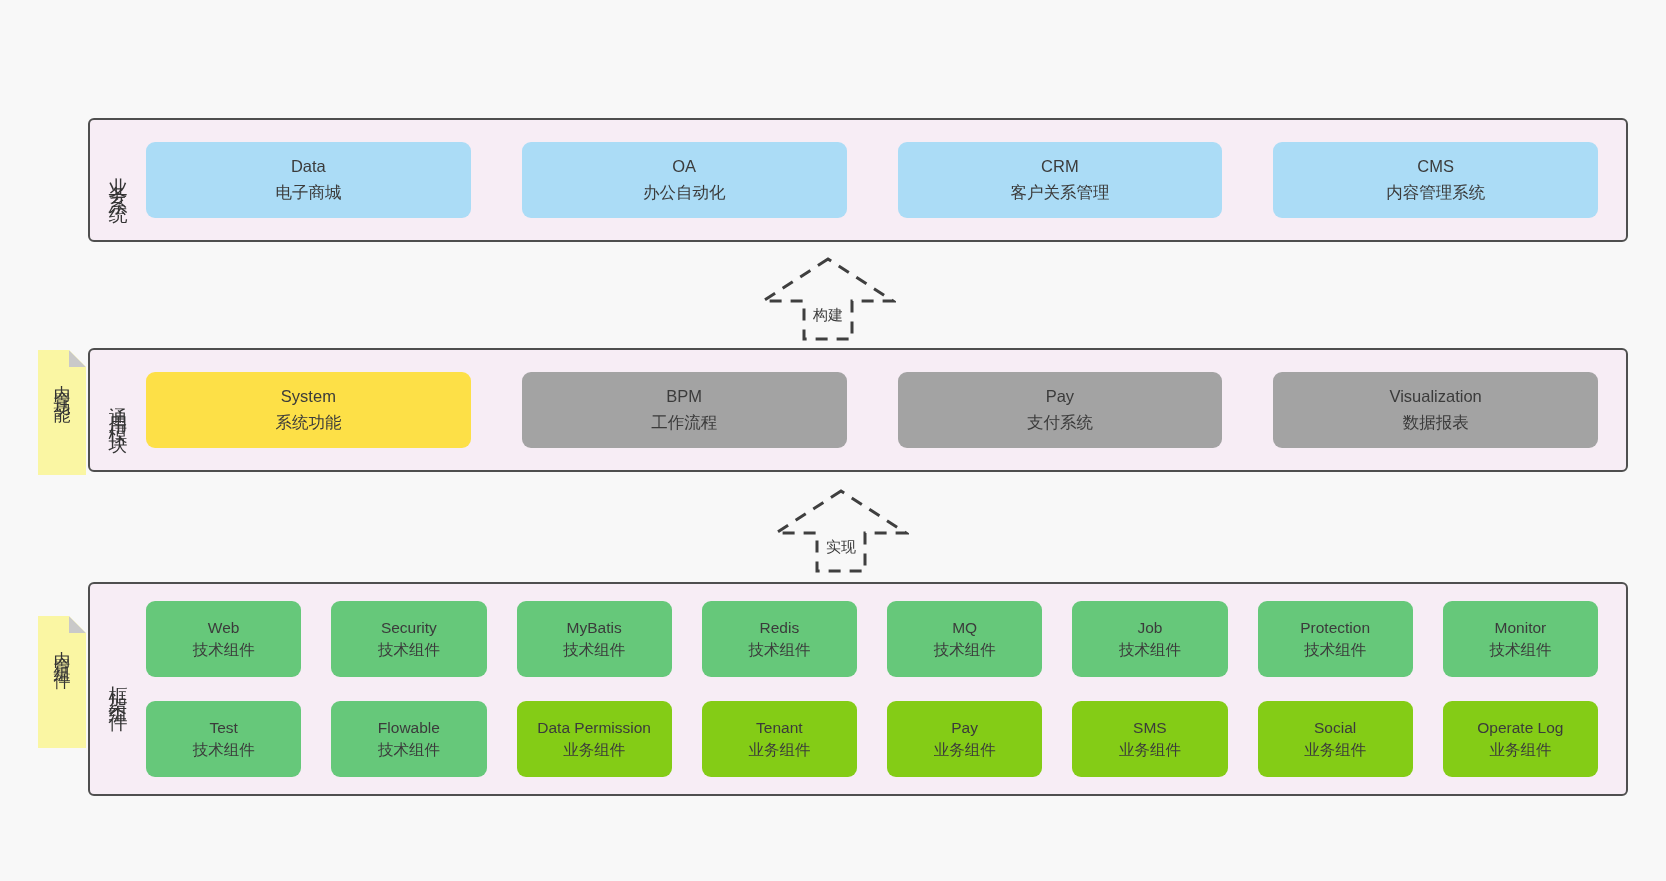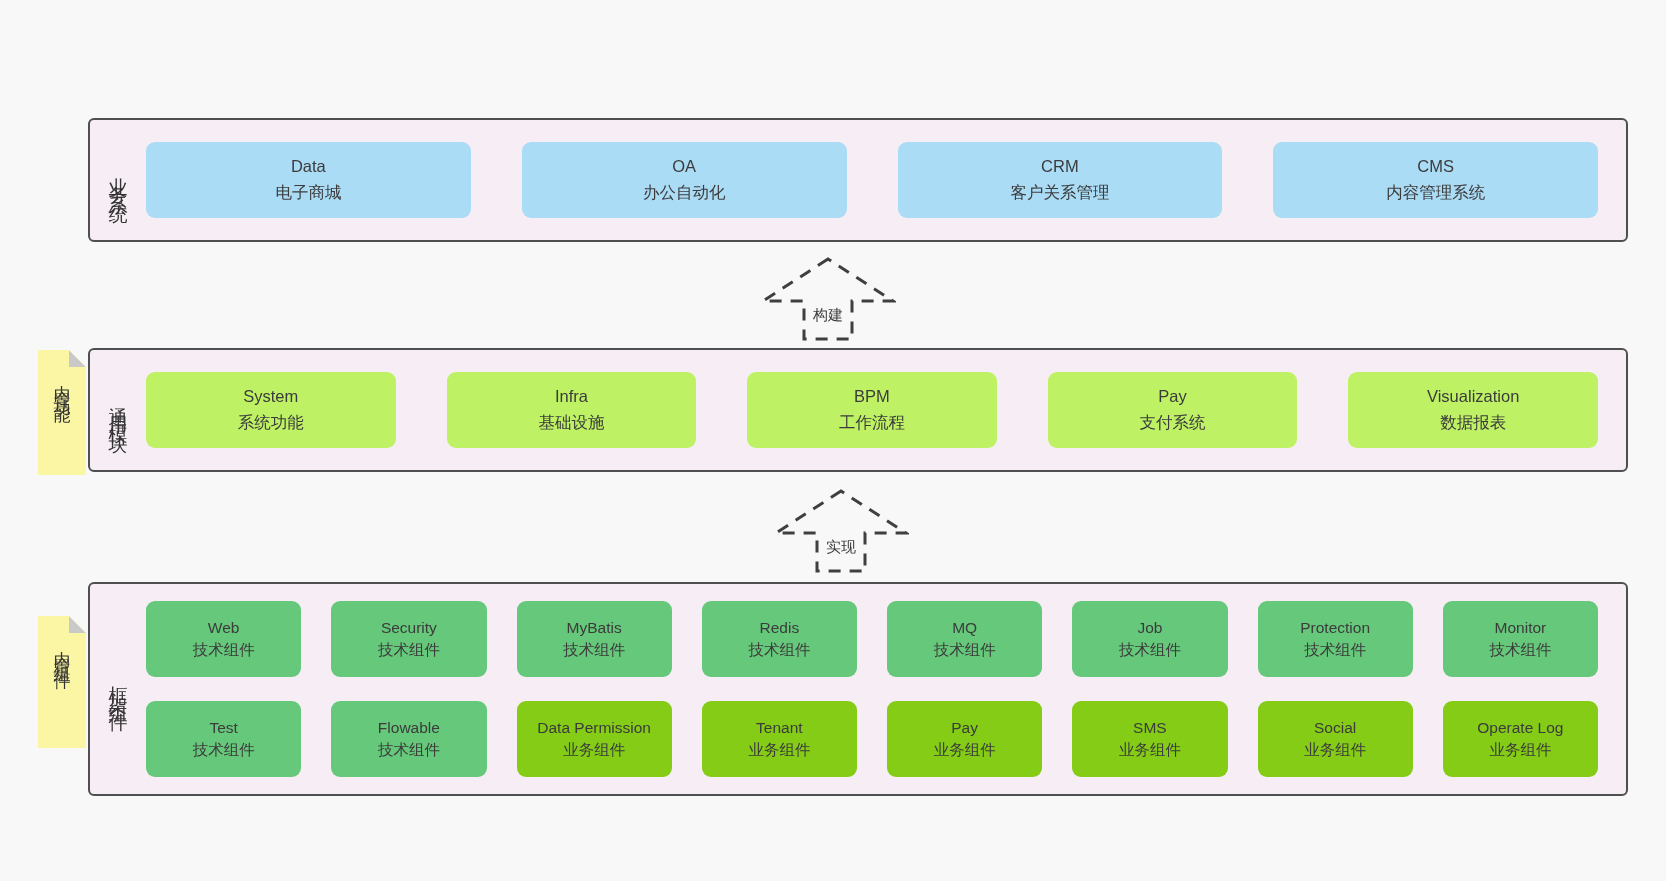--- a/index.html
+++ b/index.html
@@ -72,22 +72,22 @@
     align-items:center;
     justify-content:center;
     text-align:center;
     font-size:16.5px;
     line-height:1.55;
     padding:0 14px;
     box-sizing:border-box;
   }
   .row .box{font-size:15.5px;line-height:1.4;}
   .v-blue{background:#abdcf6;}
-  .v-red{background:#bef264;}
-  .v-pink{background:#bef264;}
+  .v-red{background:#fde047;}
+  .v-pink{background:#a3a3a3;}
   .v-green{background:#66c87a;}
   .v-green-light{background:#84cc16;}
 
   
   .sticky{
     position:absolute;
     left:38px;
     width:48px;
     background:#faf6a3;
     clip-path:polygon(0 0,calc(100% - 17px) 0,100% 17px,100% 100%,0 100%);
@@ -174,24 +174,20 @@
     <span class="stext">内置功能</span>
   </div>
 
   <section class="layer layer-2">
     <div class="vlabel">通用模块</div>
     <div class="boxes">
       <div class="box v-red">
         <span>System</span>
         <span>系统功能</span>
       </div>
-      <div class="box v-red">
-        <span>Infra</span>
-        <span>基础设施</span>
-      </div>
       <div class="box v-pink">
         <span>BPM</span>
         <span>工作流程</span>
       </div>
       <div class="box v-pink">
         <span>Pay</span>
         <span>支付系统</span>
       </div>
       <div class="box v-pink">
         <span>Visualization</span>

